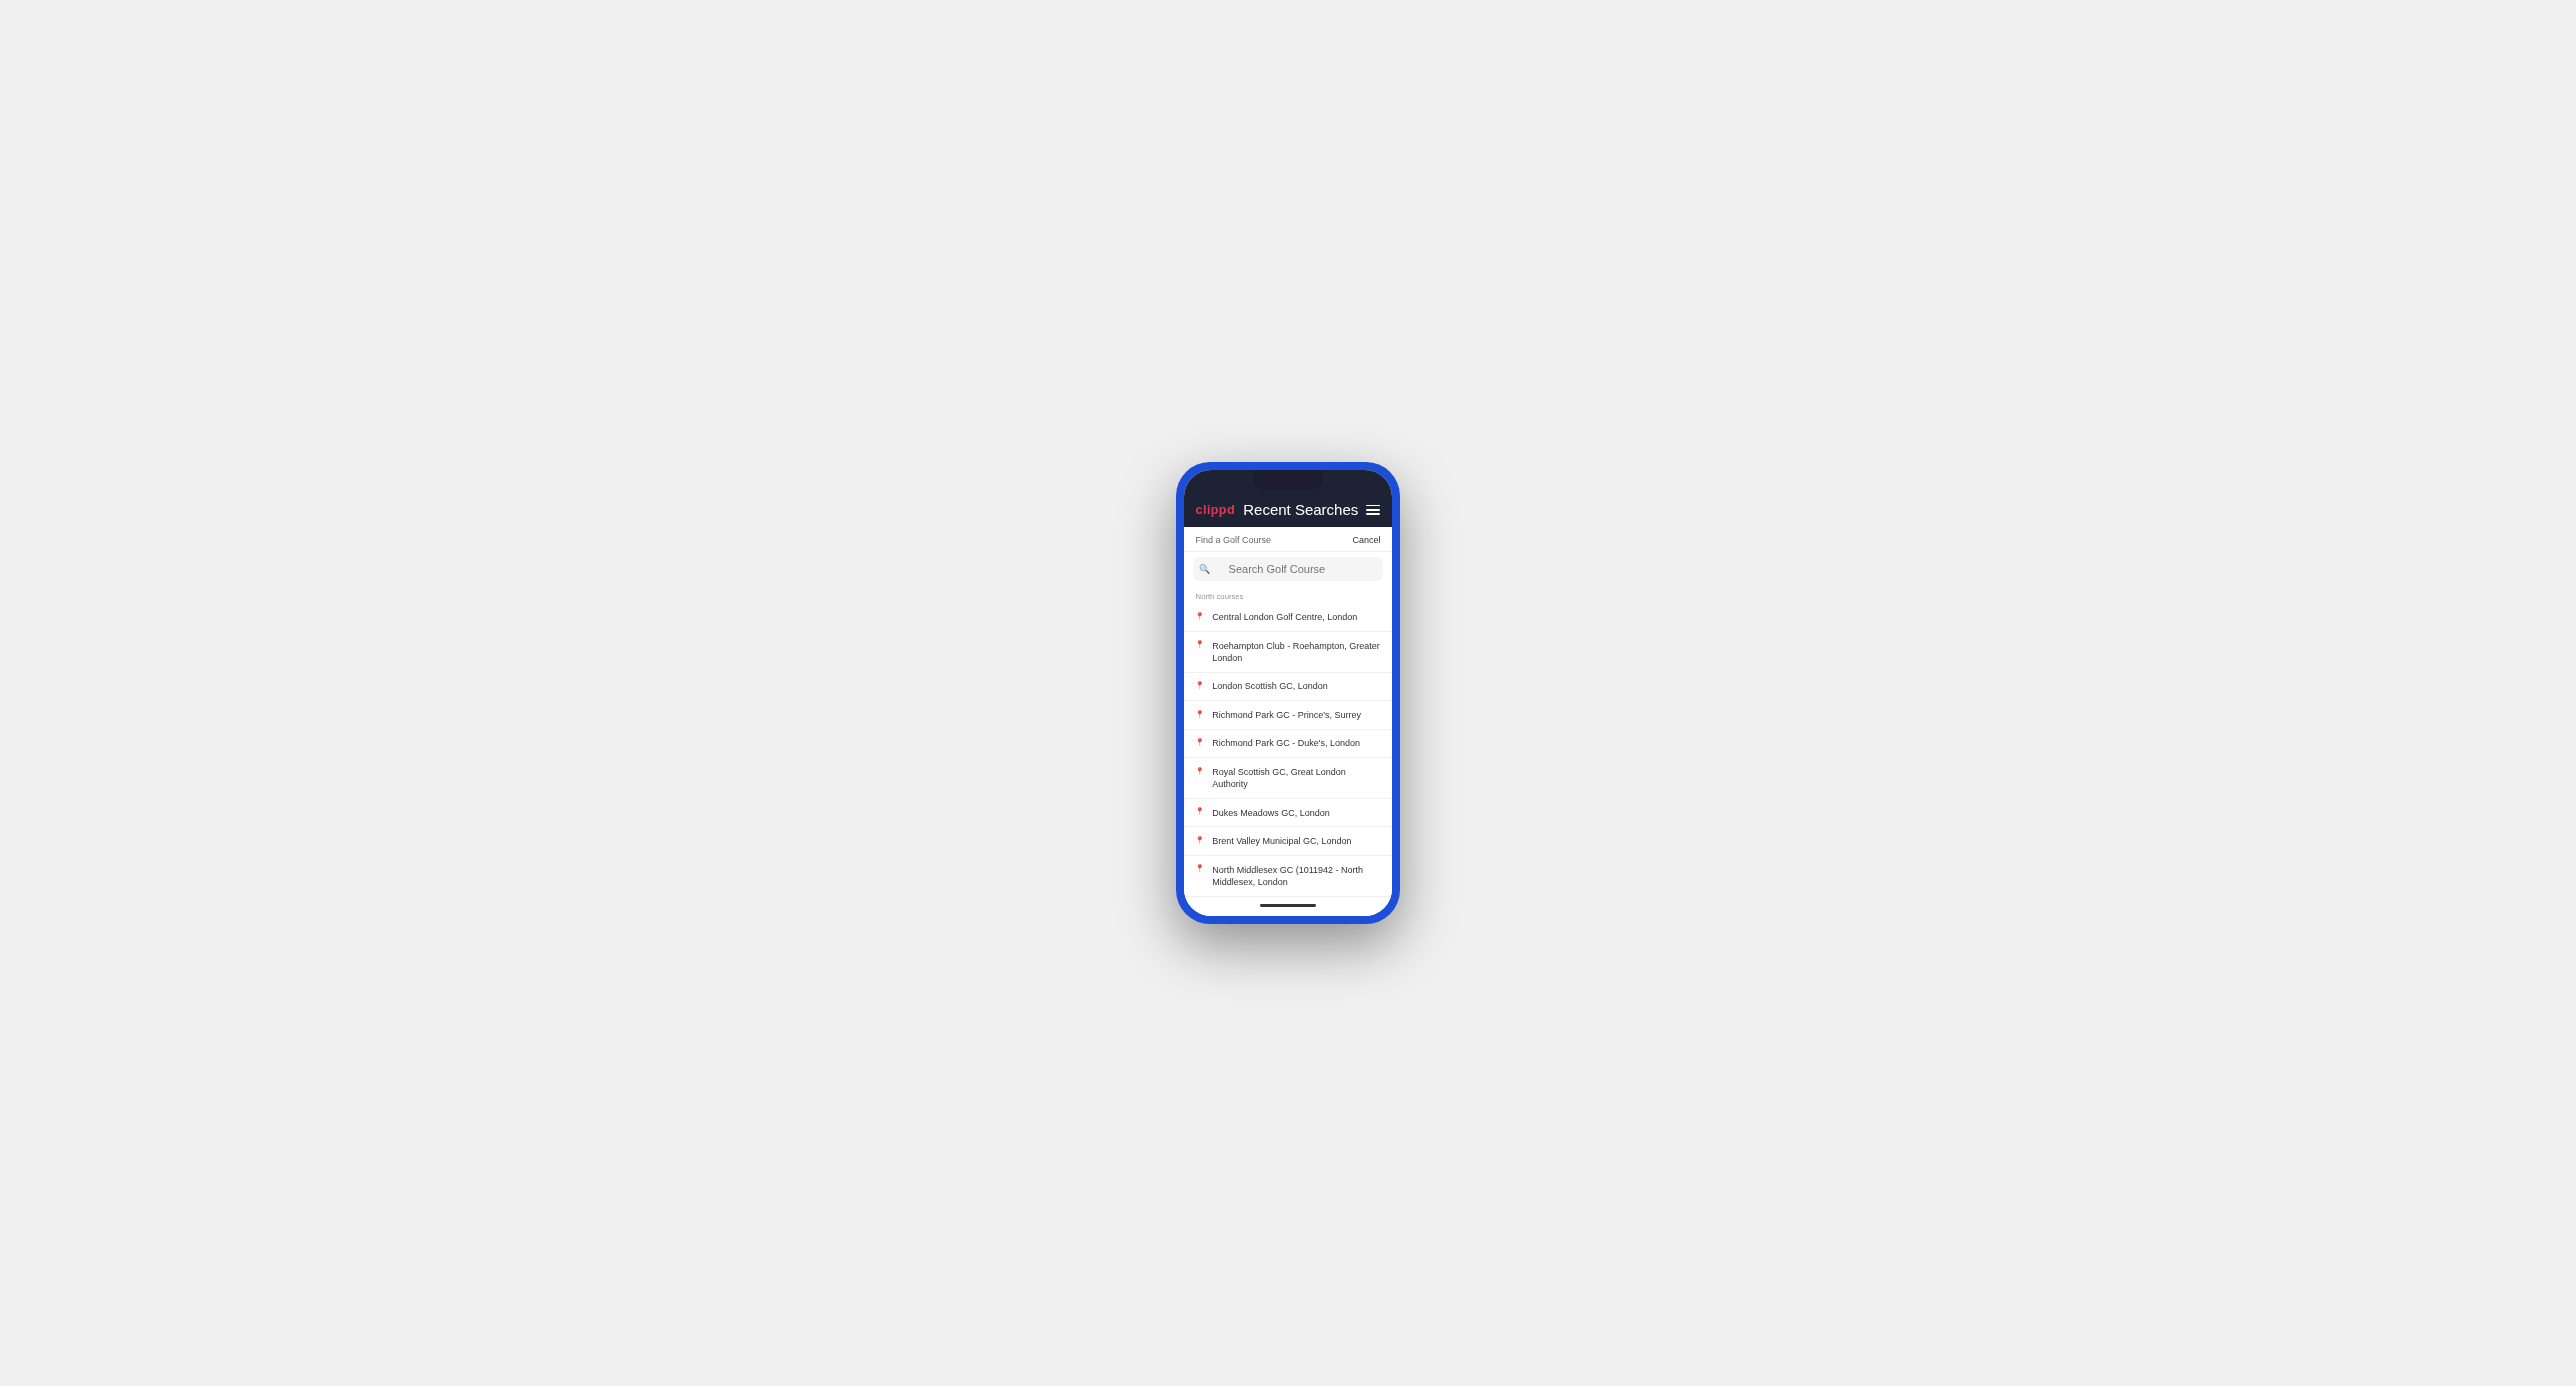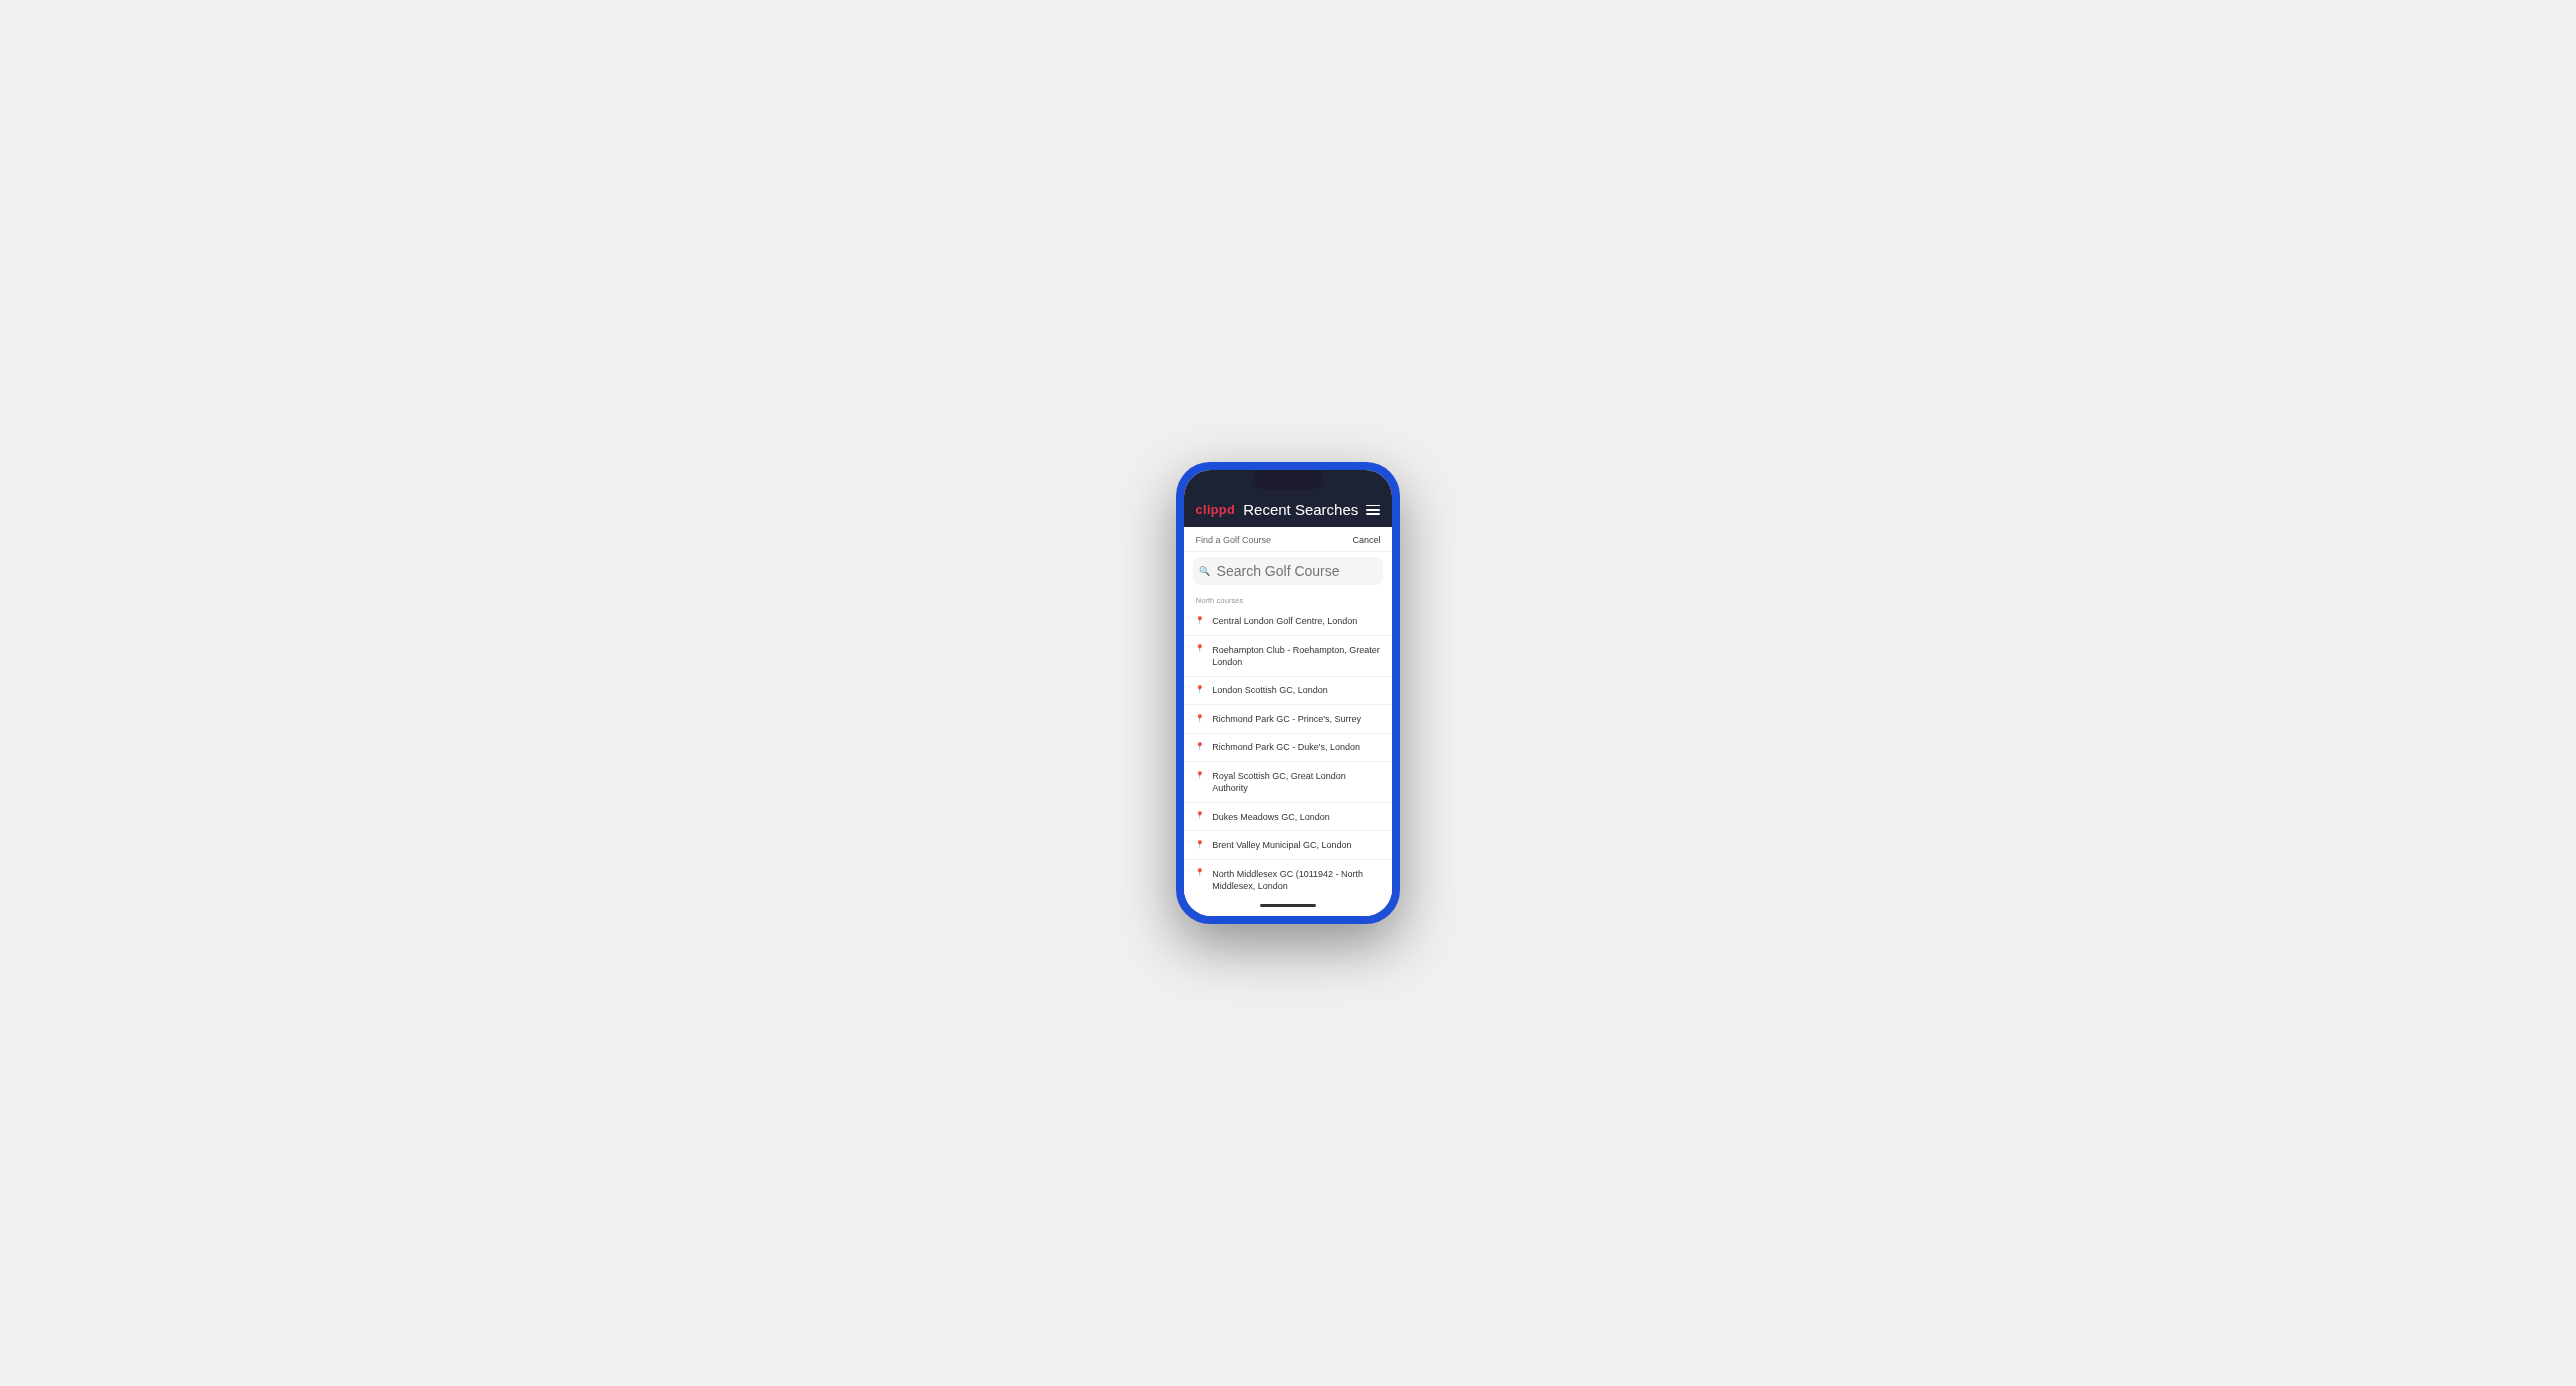--- a/index.html
+++ b/index.html
@@ -116,23 +116,24 @@
       gap: 5.6px;
     }
     .search-icon-wrap {
       color: #aaa;
       font-size: 9px;
     }
     .search-input {
       background: transparent;
       border: none;
       outline: none;
-      font-size: 14px;
+      font-size: 11px;
       color: #999;
       width: 100%;
+      margin-left: 12px;
     }
     
     .nearby-label {
       font-size: 7.7px;
       color: #999;
       padding: 5.6px 11.2px 2.8px;
       flex-shrink: 0;
     }
     .courses-list {
       flex: 1;

